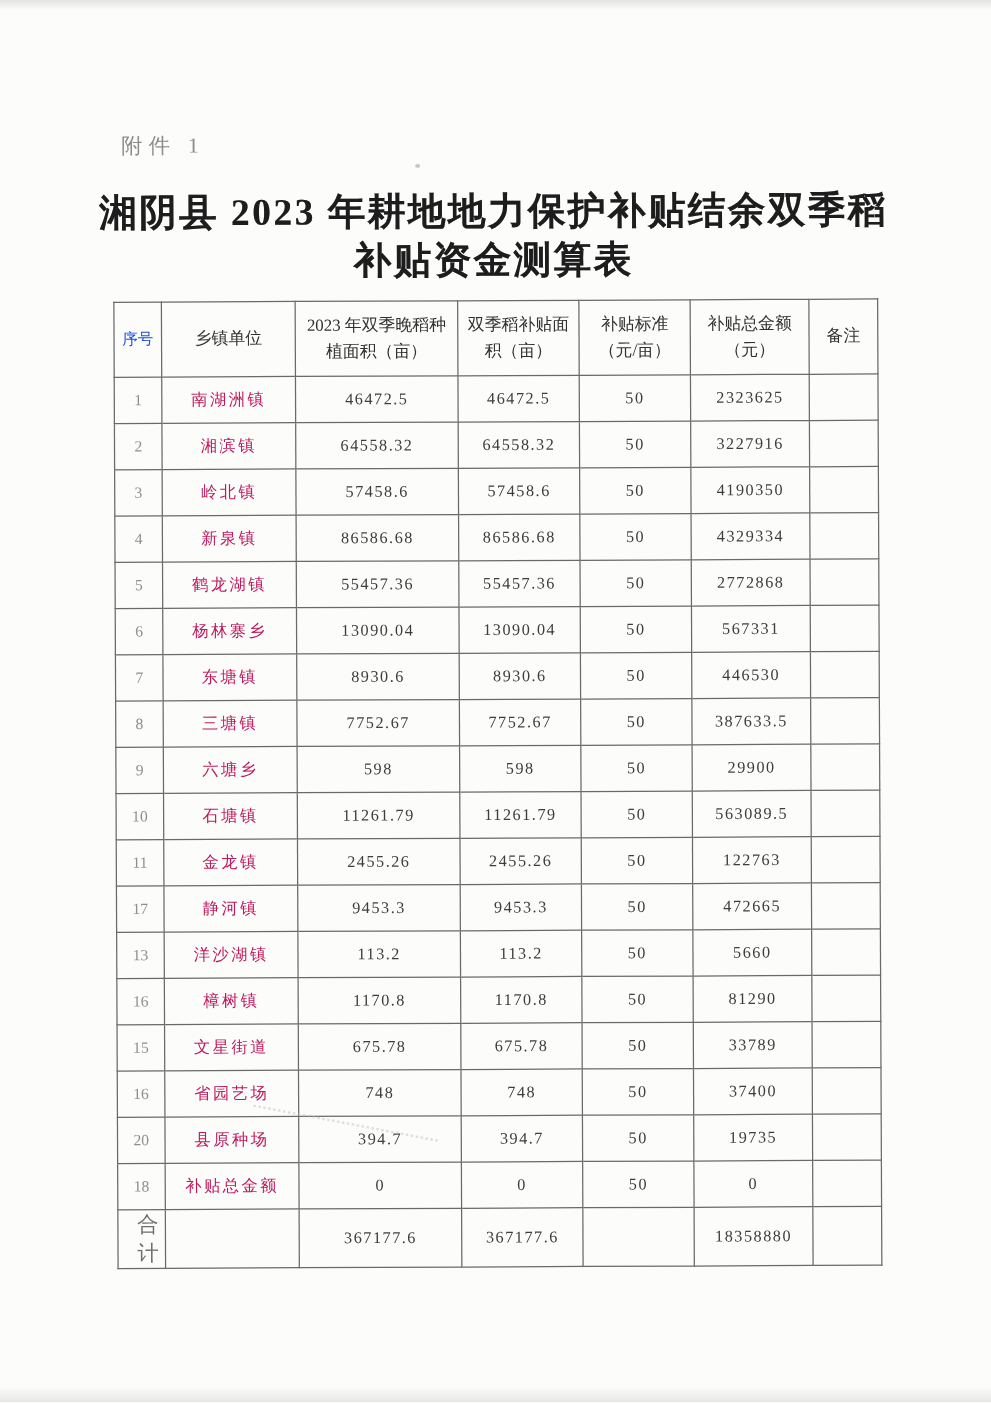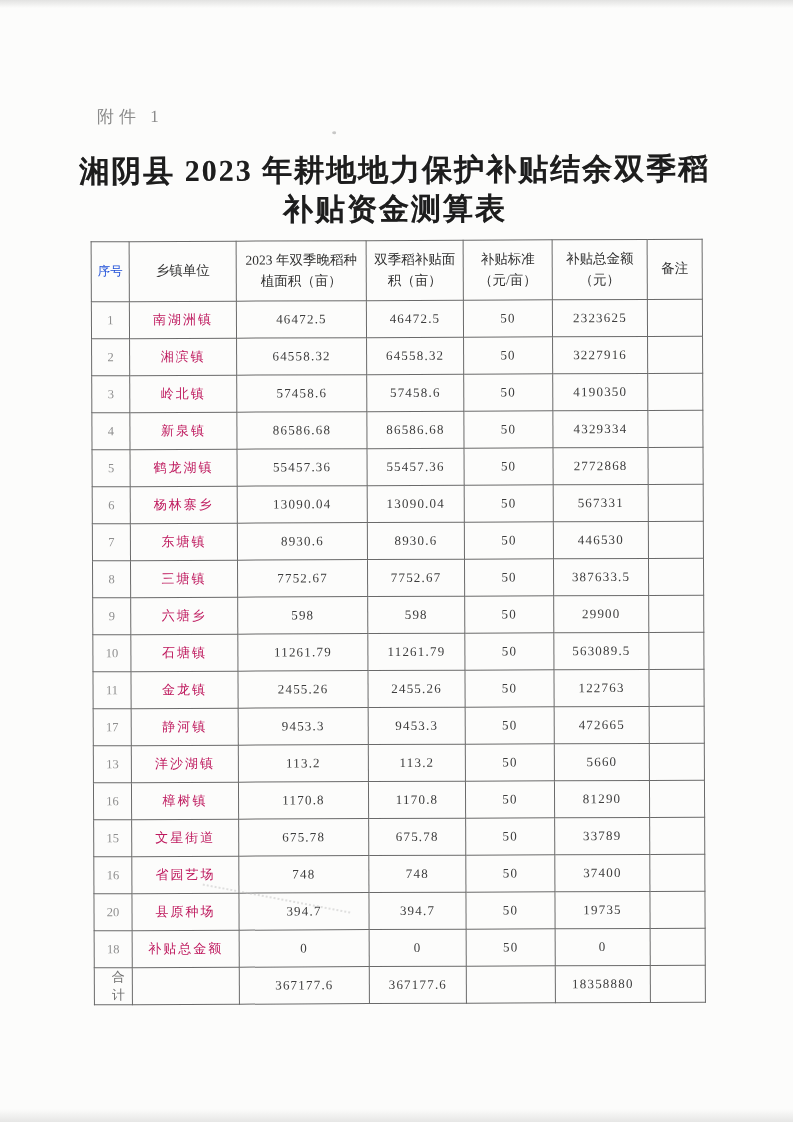--- a/index.html
+++ b/index.html
@@ -44,21 +44,21 @@
   }
   .grid thead th {
     height:60px; font-weight:400; font-size:13.5px; line-height:1.5;
     padding:2px 6px; color:#303030;
   }
   .grid tbody td { height:37px; font-size:13px; }
   .grid tfoot td { height:36px; font-size:13px; }
   .grid .c0 { color:#8f8f8f; font-size:12.5px; }
   .grid .c1 { color:#be185d; letter-spacing:2px; }
   .grid .c2, .grid .c3, .grid .c4, .grid .c5 { color:#3d3d3d; letter-spacing:1.2px; }
-  .grid tfoot .c0 { color:#6f6f6f; letter-spacing:2px; font-size:13px;padding-left:12px; }
+  .grid tfoot .c0 { color:#6f6f6f; letter-spacing:2px; font-size:17px;padding-left:12px; }
   .speck {
     position:absolute; left:334px; top:131px; width:4px; height:3px;
     background:#9a9a9a; border-radius:50%; opacity:.55;
   }
   .smudge {
     position:absolute; left:200px; top:897px; width:150px; height:0;
     border-top:2px dotted #bdbdbd; transform:rotate(11deg); opacity:.45;
   }
 </style>
 </head>

